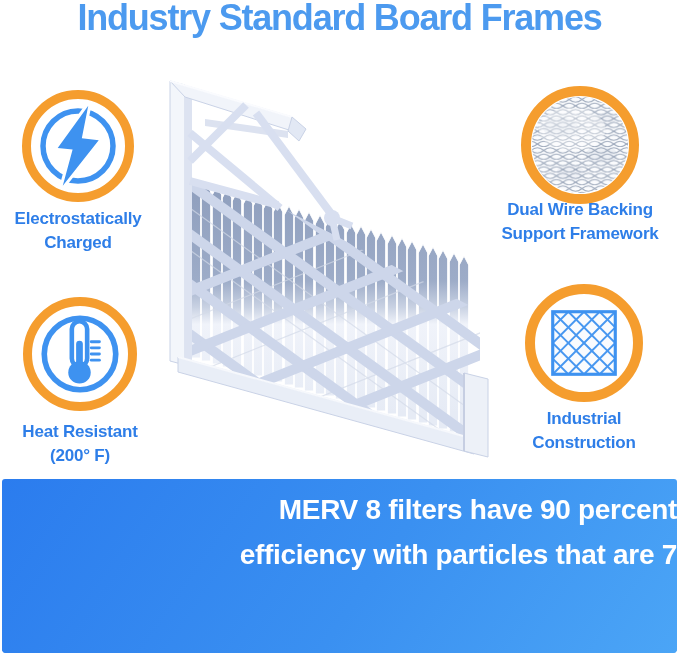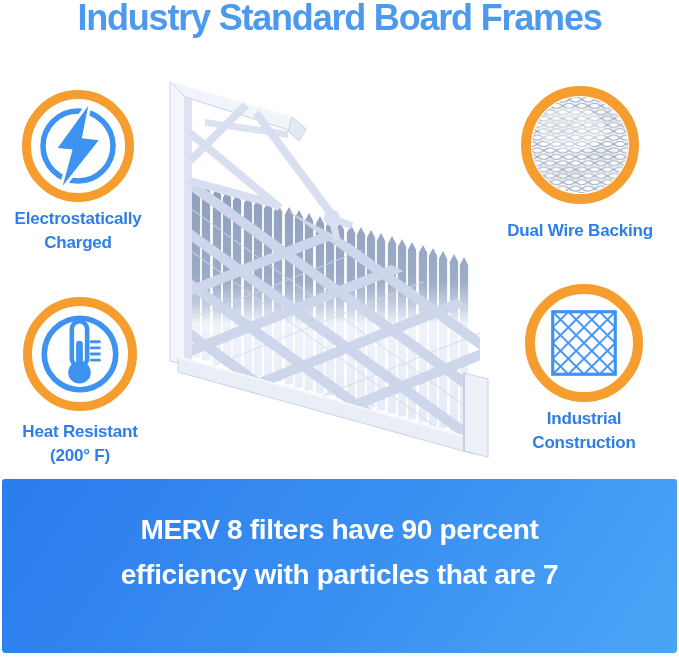--- a/index.html
+++ b/index.html
@@ -21,32 +21,32 @@
   .ring svg{display:block;width:100%;height:100%;}
   .ring-tl{left:22px;top:90px;width:112px;height:112px;}
   .ring-tr{left:521px;top:86px;width:118px;height:118px;border-width:10px;}
   .ring-bl{left:23px;top:297px;width:114px;height:114px;}
   .ring-br{left:525px;top:284px;width:118px;height:118px;border-width:10px;}
   .feature-label{
     position:absolute;text-align:center;font-weight:bold;
     font-size:17px;line-height:24px;color:#2E7EE8;letter-spacing:-0.2px;
   }
   .label-tl{left:-22px;top:207px;width:200px;}
-  .label-tr{left:480px;top:219px;width:200px;}
+  .label-tr{left:480px;top:198px;width:200px;}
   .label-bl{left:-20px;top:420px;width:200px;}
   .label-br{left:484px;top:407px;width:200px;}
   
   .product{position:absolute;left:160px;top:73px;width:345px;height:385px;}
   .product svg{display:block;width:100%;height:100%;}
   
   .banner{
     position:absolute;left:2px;right:2px;top:479px;bottom:4px;
     border-radius:3px;
     background:linear-gradient(125deg,#2B7CEE 0%,#3A90F1 55%,#4BA5F6 100%);
-    text-align:center;padding-top:28px;box-sizing:border-box;
+    text-align:right;padding-top:8px;box-sizing:border-box;
   }
   .banner-line{
     color:#FFFFFF;font-size:28px;line-height:45px;font-weight:bold;
     letter-spacing:-0.3px;
   }
 </style>
 </head>
 <body>
 
 <div class="canvas">
@@ -88,20 +88,21 @@
         <ellipse cx="72" cy="60" rx="16" ry="9" fill="#E7EBF1" opacity="0.7"></ellipse>
         <ellipse cx="40" cy="78" rx="14" ry="8" fill="#E7EBF1" opacity="0.6"></ellipse>
         <ellipse cx="74" cy="24" rx="12" ry="7" fill="#E9EDF2" opacity="0.6"></ellipse>
         <rect x="0" y="0" width="100" height="100" fill="url(#meshPat)"></rect>
         <ellipse cx="42" cy="34" rx="34" ry="22" fill="#ffffff" opacity="0.35"></ellipse>
       </g>
     </svg>
   </div>
   <div class="feature-label label-tr">
     <div>Dual Wire Backing</div>
+    <div>Support Framework</div>
   </div>
 
   <div class="ring ring-bl">
     <svg viewBox="0 0 94 94">
       <circle cx="47" cy="47" r="35" fill="none" stroke="#3E92F0" stroke-width="5.5"></circle>
       <rect x="39" y="15" width="15" height="44" rx="7.5" fill="#ffffff" stroke="#3E92F0" stroke-width="4.5"></rect>
       <circle cx="46.5" cy="65" r="11" fill="#3E92F0"></circle>
       <rect x="43.2" y="34" width="6.6" height="30" rx="3.3" fill="#3E92F0"></rect>
       <g stroke="#3E92F0" stroke-width="2.8" stroke-linecap="round">
         <line x1="58" y1="35" x2="66" y2="35"></line>

